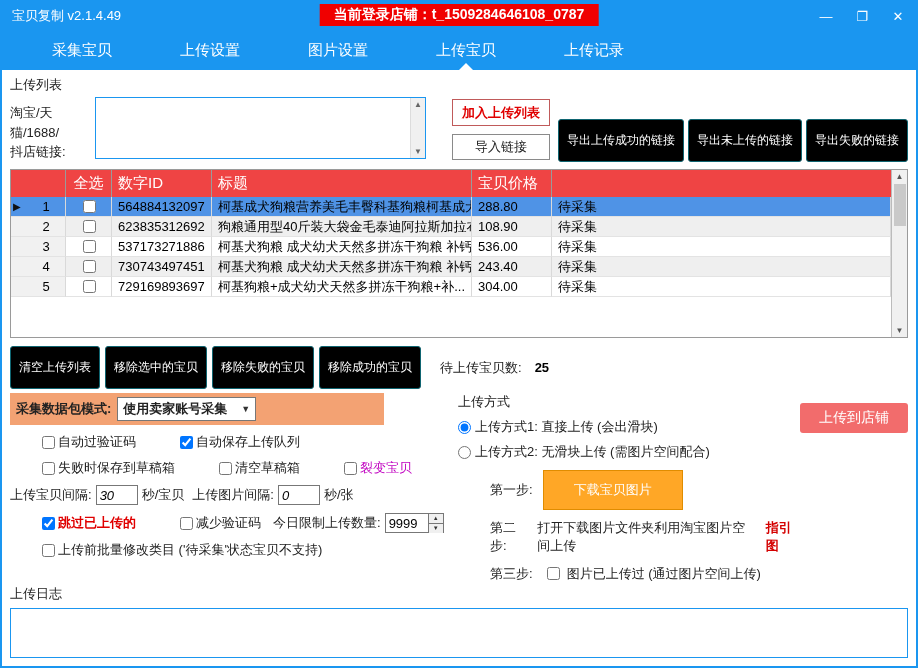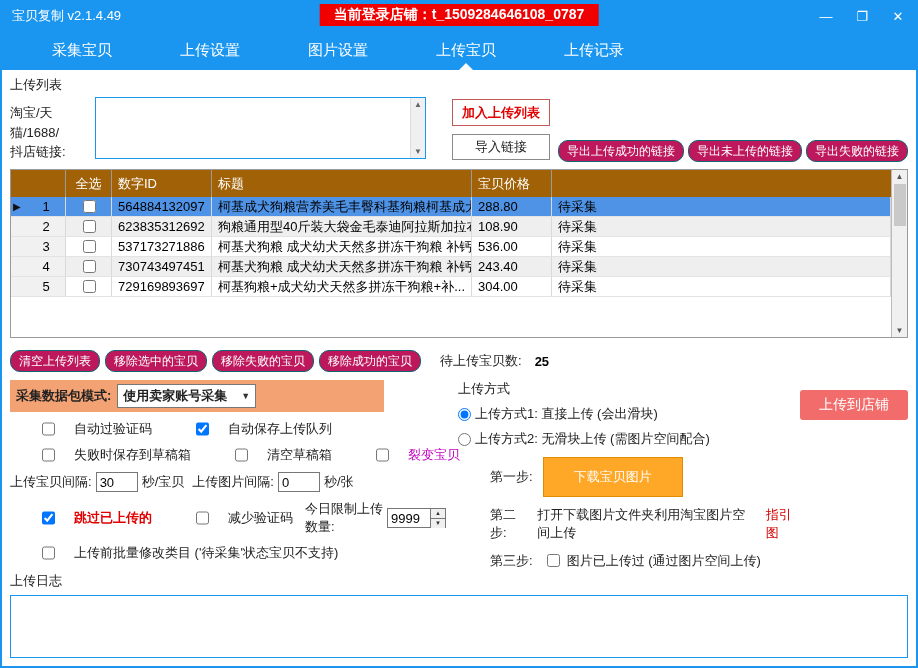--- a/index.html
+++ b/index.html
@@ -54,27 +54,27 @@
     justify-content:space-between; align-items:center; font-size:8px; color:#666; padding:2px 0;
   }
   .btn-col { display:flex; flex-direction:column; margin-left:26px; gap:8px; padding-top:2px; }
   .btn-add {
     width:98px; height:27px; background:#fff; border:1px solid #c05a5a;
     color:#e00000; font-weight:bold; font-size:13px; cursor:default;
   }
   .btn-import { width:98px; height:26px; background:#fff; border:1px solid #8a8a8a; color:#222; font-size:13px; cursor:default; }
   .export-row { display:flex; gap:4px; align-self:flex-end; margin-left:8px; margin-bottom:1px; }
   .btn-teal {
-    background:#be185d; color:#fff; border:1px solid #0f6571; font-size:12px;
-    height:22px; padding:0 8px; border-radius:10px; white-space:nowrap; cursor:default;
+    background:#000000; color:#fff; border:1px solid #0f6571; font-size:12px;
+    height:43px; padding:0 8px; border-radius:3px; white-space:nowrap; cursor:default;
   }
   
   .table-wrap { margin-top:6px; display:flex; border:1px solid #9a9a9a; flex:0 0 169px; }
   .table-main { flex:1; display:flex; flex-direction:column; overflow:hidden; }
-  .thead { display:flex; background:#a16207; color:#fff; flex:0 0 27px; align-items:stretch; font-size:13px; }
+  .thead { display:flex; background:#ef4444; color:#fff; flex:0 0 27px; align-items:stretch; font-size:15px; }
   .thead > div { border-right:1px solid #9a9a9a; display:flex; align-items:center; padding:0 6px; }
   .trow { display:flex; flex:0 0 28px; align-items:stretch; font-size:13px; background:#fff; }
   .trow:nth-child(even) { background:#efefef; }
   .trow.selected { background:#4f93e6; }
   .trow > div { border-right:1px solid #d9d9d9; border-bottom:1px solid #e3e3e3; display:flex; align-items:center; padding:0 6px; overflow:hidden; white-space:nowrap; }
   .c-rowhead { flex:0 0 55px; }
   .c-check   { flex:0 0 46px; justify-content:center; }
   .c-id      { flex:0 0 100px; }
   .c-title   { flex:0 0 260px; }
   .c-price   { flex:0 0 80px; }
@@ -98,38 +98,38 @@
   .settings-row { display:flex; flex:0 0 158px; }
   .settings-left { width:436px; font-size:13px; color:#222; }
   .mode-strip { display:flex; align-items:center; background:#f3a273; padding:4px 6px; width:374px; }
   .mode-label { font-weight:bold; }
   .combo {
     margin-left:6px; background:#fff; border:1px solid #777; padding:2px 5px;
     font-weight:bold; display:flex; align-items:center; font-size:13px; cursor:default;
   }
   .combo-arrow { font-size:9px; margin-left:14px; color:#333; }
   .chk-row { display:flex; align-items:center; margin-top:8px; }
-  .chk-item { display:flex; gap:19px; margin-right:12px; white-space:nowrap;padding-left:32px; }
+  .chk-item { display:flex; align-items:center; gap:3px; margin-right:12px; white-space:nowrap;padding-left:32px; }
   .chk-item input { margin:0; }
   .red-text { color:#e00000; font-weight:bold; }
   .purple-text { color:#c000c0; }
-  .inline-input { width:42px; height:20px; border:1px solid #777; font-size:13px; padding:1px 3px; margin:0 4px; font-family:inherit; }
+  .inline-input { width:42px; height:20px; border:1px solid #777; font-size:13px; padding:1px 3px; margin:0 4px; font-family:inherit;font-style:italic; }
   .spin-box { display:inline-flex; border:1px solid #777; height:20px; margin-left:4px; background:#fff; }
   .spin-input { width:42px; border:none; outline:none; font-size:13px; padding:0 3px; font-family:inherit; }
   .spin-arrows { width:15px; display:flex; flex-direction:column; border-left:1px solid #777; }
   .spin-arrows span { flex:1; font-size:6px; line-height:9px; text-align:center; background:#f0f0f0; color:#333; cursor:default; }
   .spin-arrows span:first-child { border-bottom:1px solid #777; }
   
   .method-panel { flex:1; padding-left:12px; font-size:13px; color:#222; }
   .radio-row { display:flex; align-items:center; gap:4px; margin-top:7px; }
   .radio-row input { margin:0; }
   .step-row { display:flex; align-items:center; margin-top:9px; padding-left:32px; }
   .step-label { margin-right:10px; }
   .btn-orange { background:#ffa726; border:1px solid #e08c00; color:#fff; font-size:13px; height:40px; padding:0 30px; cursor:default; }
-  .link-red { color:#d40000; font-weight:normal; margin-left:12px; cursor:default; }
+  .link-red { color:#d40000; font-weight:bold; margin-left:12px; cursor:default; }
   .step3-chk { display:flex; align-items:center; gap:4px; }
   
   .side-col { width:108px; display:flex; flex-direction:column; padding-top:10px; gap:22px; }
   .btn-coral { background:#f26c6c; color:#fff; border:none; height:30px; border-radius:3px; font-size:14px; cursor:default; }
   .btn-login { background:#17808d; color:#fff; border:none; height:30px; border-radius:3px; font-size:13px; cursor:default; }
   
   .log-box { flex:1; border:1px solid #1a96f0; background:#fff; margin-top:2px; font-size:13px; padding:2px 4px; color:#222; }
 </style>
 </head>
 <body>

